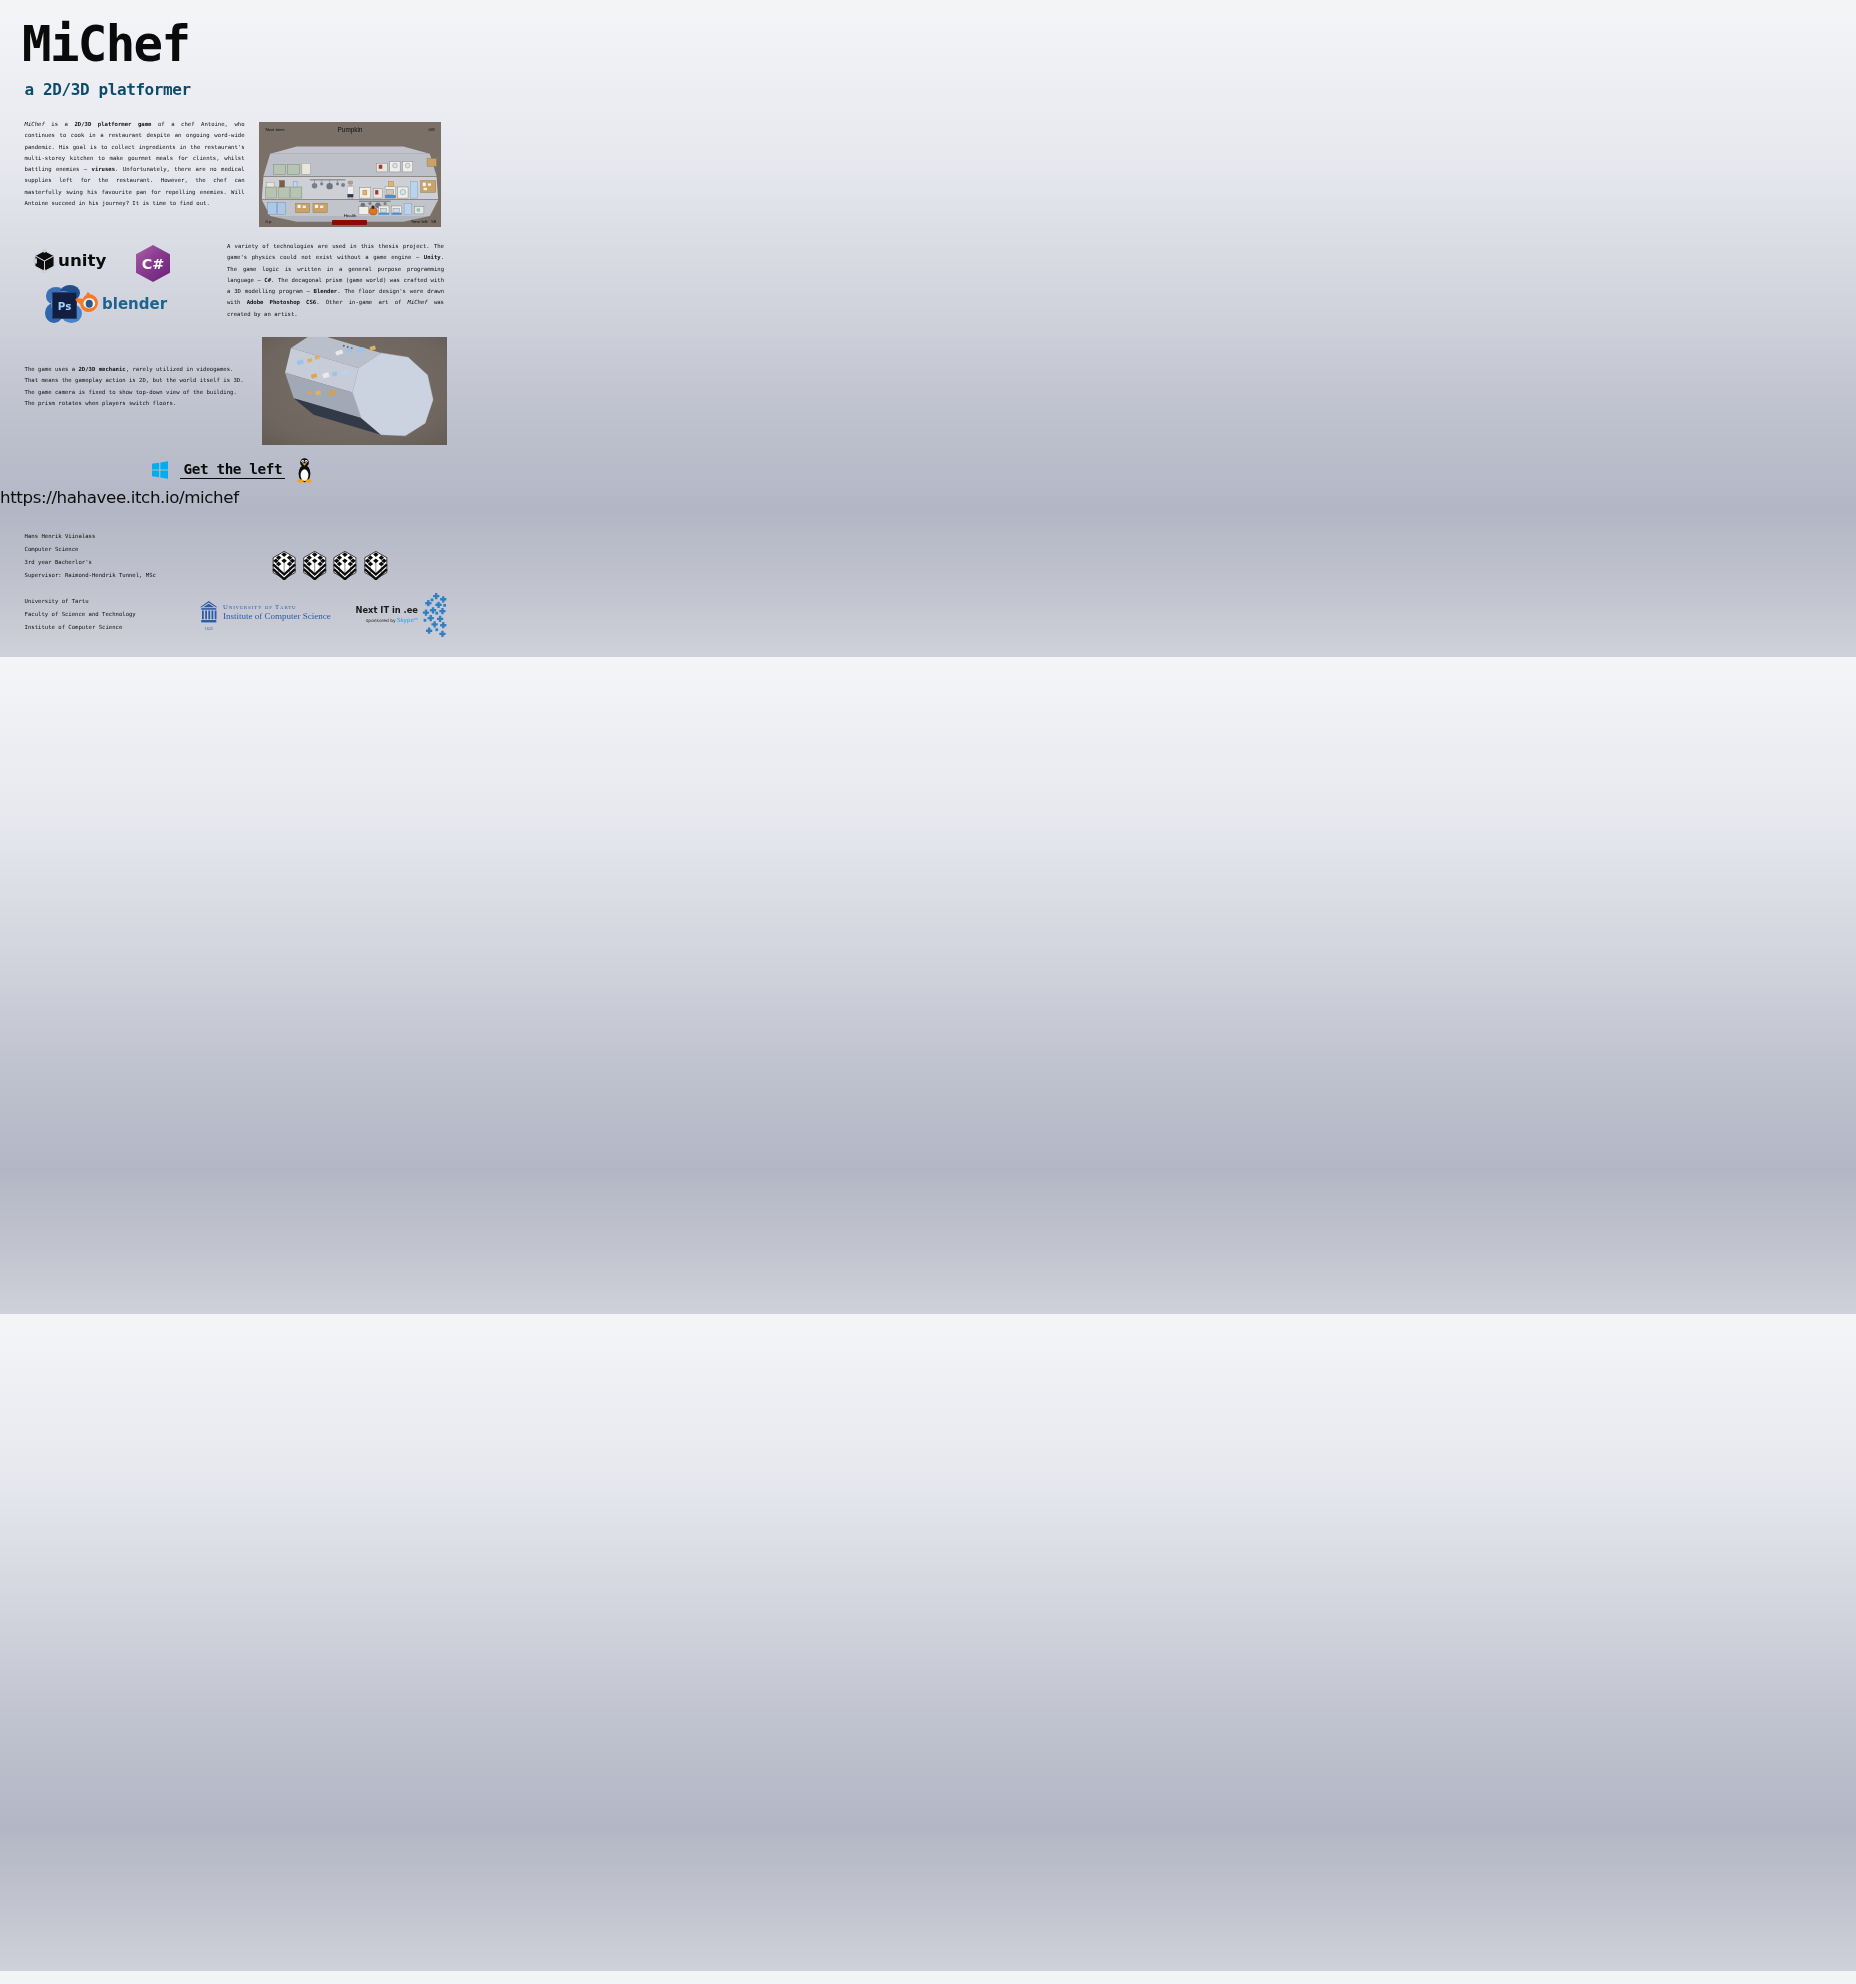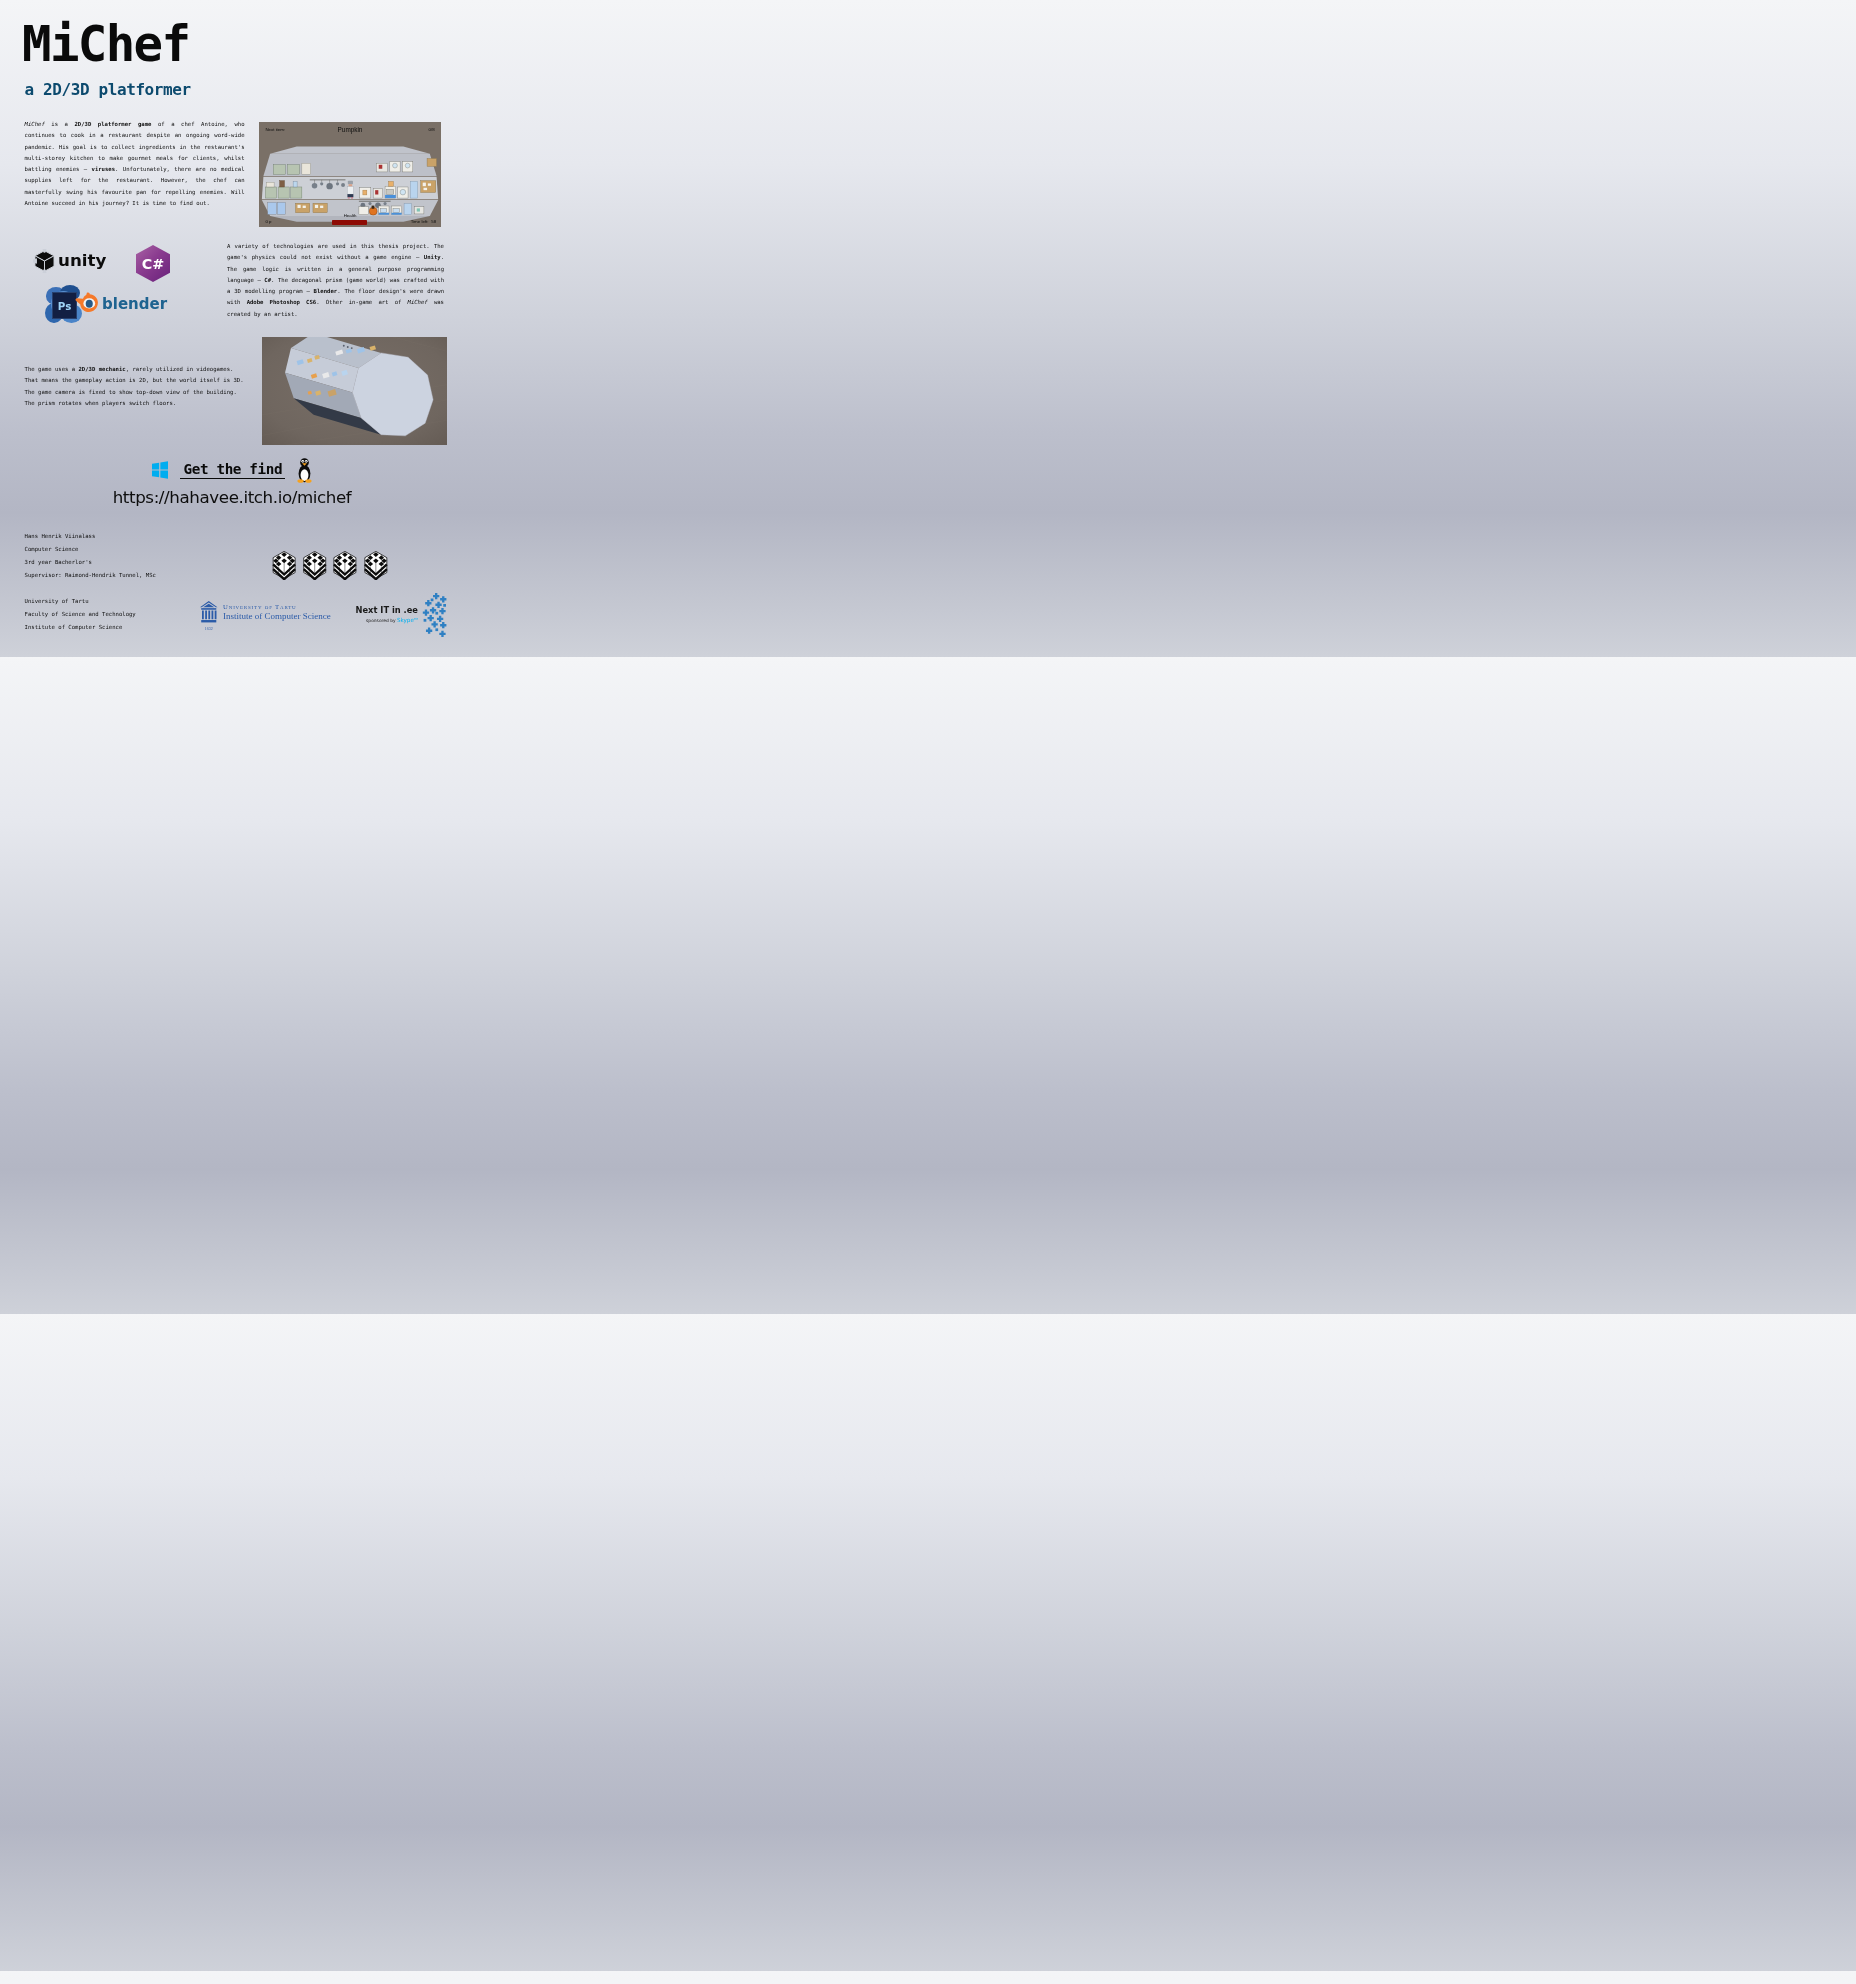--- a/index.html
+++ b/index.html
@@ -41,21 +41,21 @@
   .ps-blob{left:45px;top:285px;width:38px;height:40px;}
   .ps-blob .blob{position:absolute;border-radius:50%;}
   .ps-square{position:absolute;left:7.1px;top:7.1px;width:23px;height:25.4px;background:#121f43;border:0.8px solid #27406e;display:flex;align-items:center;justify-content:center;}
   .ps-square span{font-family:"DejaVu Sans",sans-serif;font-weight:bold;font-size:10.3px;color:#9fd3f6;}
   .blender-text{left:102px;top:295px;font-family:"DejaVu Sans",sans-serif;font-size:15px;font-weight:bold;color:#1e6390;}
   
   .prism-shot{left:262px;top:337px;width:185px;height:108px;}
   
   .download-row{left:0;top:457px;width:100%;display:flex;align-items:center;justify-content:center;gap:12px;}
   .get-game{font-size:14.3px;font-weight:bold;color:#0a0a0a;border-bottom:1.6px solid #0a0a0a;padding:0 3.2px 1.6px 3.2px;letter-spacing:-0.4px;}
-  .url{left:0;top:487px;width:100%;text-align:center;font-family:"DejaVu Sans",sans-serif;font-size:16.7px;color:#0d0d0d;letter-spacing:-0.4px;}
+  .url{left:0;top:487px;width:100%;text-align:left;font-family:"DejaVu Sans",sans-serif;font-size:16.7px;color:#0d0d0d;letter-spacing:-0.4px;}
   
   .lines{font-size:5.6px;line-height:13px;color:#0e0e0e;}
   .credits{left:24.6px;top:530px;}
   .affiliation{left:24.6px;top:595px;}
   
   .cgvr{left:272px;top:551px;}
   
   .ut{left:200px;top:601px;display:flex;gap:5.6px;}
   .ut-textcol{padding-top:1.6px;}
   .ut-line1{font-family:"Liberation Serif",serif;font-variant:small-caps;letter-spacing:0.8px;font-size:6.7px;color:#2b5ba8;}
@@ -272,21 +272,21 @@
   </svg>
 </div>
 
 <div class="download-row abs">
   <svg width="16.7" height="18" viewBox="0 0 42 45">
     <polygon points="0,7 18,4 18,21 0,21" fill="#00adef"></polygon>
     <polygon points="21,3.5 42,0 42,21 21,21" fill="#00adef"></polygon>
     <polygon points="0,24 18,24 18,41 0,38" fill="#00adef"></polygon>
     <polygon points="21,24 42,24 42,45 21,41.5" fill="#00adef"></polygon>
   </svg>
-  <div class="get-game">Get the find</div>
+  <div class="get-game">Get the left</div>
   <svg width="15" height="26" viewBox="0 0 38 66">
     <ellipse cx="19" cy="42" rx="15" ry="22" fill="#0d0d0d"></ellipse>
     <circle cx="19" cy="14" r="11" fill="#0d0d0d"></circle>
     <circle cx="14.5" cy="11" r="3.4" fill="#fff"></circle>
     <circle cx="23.5" cy="11" r="3.4" fill="#fff"></circle>
     <circle cx="15" cy="11.5" r="1.4" fill="#000"></circle>
     <circle cx="23" cy="11.5" r="1.4" fill="#000"></circle>
     <polygon points="13,16 25,16 19,22" fill="#f6a21d"></polygon>
     <ellipse cx="19" cy="46" rx="10" ry="15" fill="#fdfdfd"></ellipse>
     <ellipse cx="9" cy="61" rx="8" ry="4.5" fill="#f6a21d"></ellipse>

